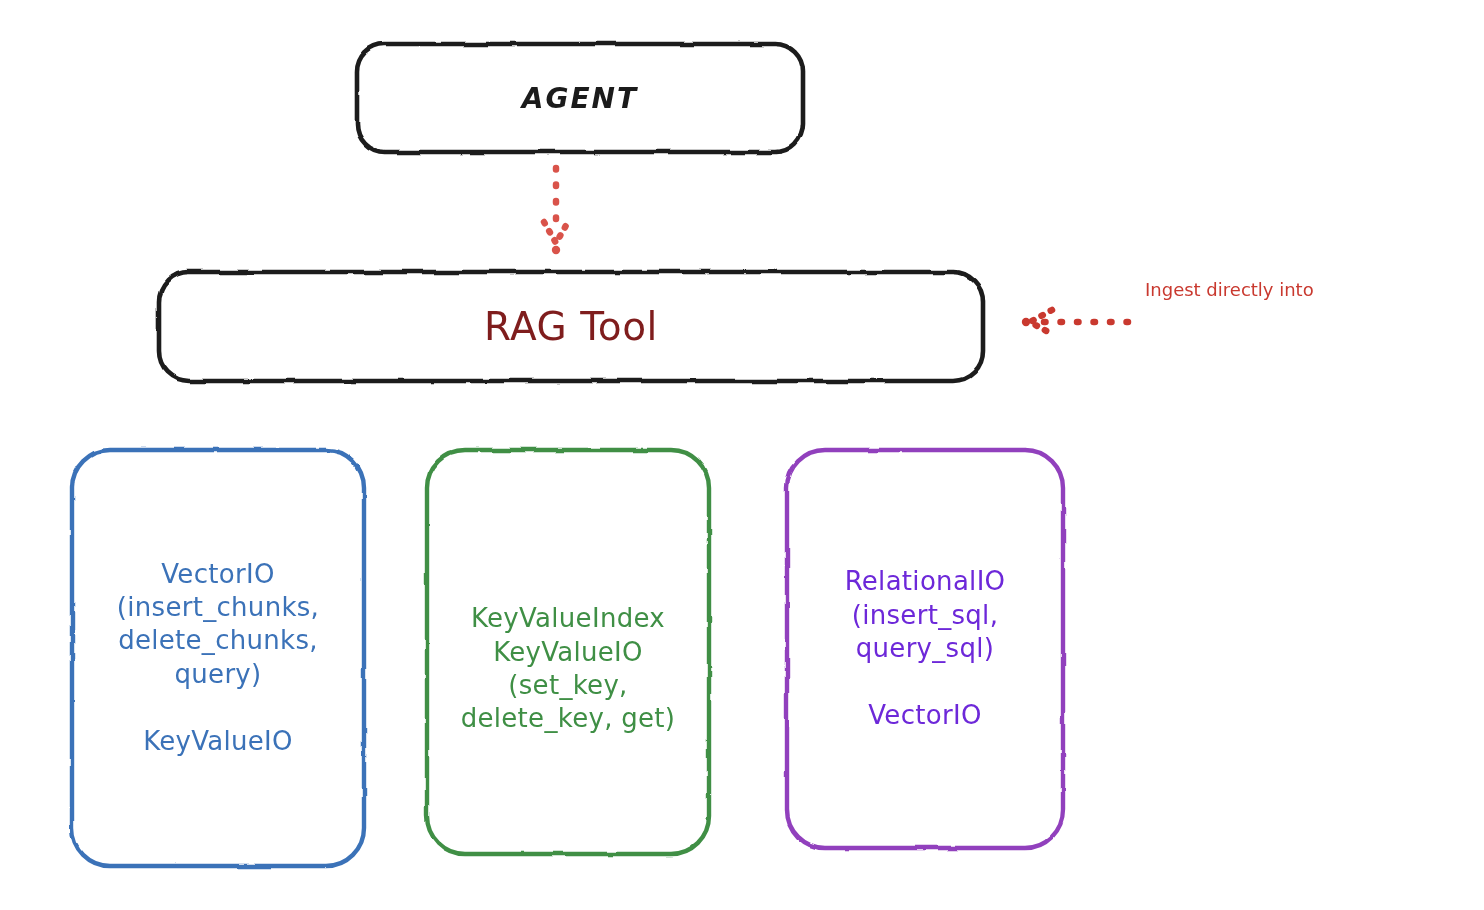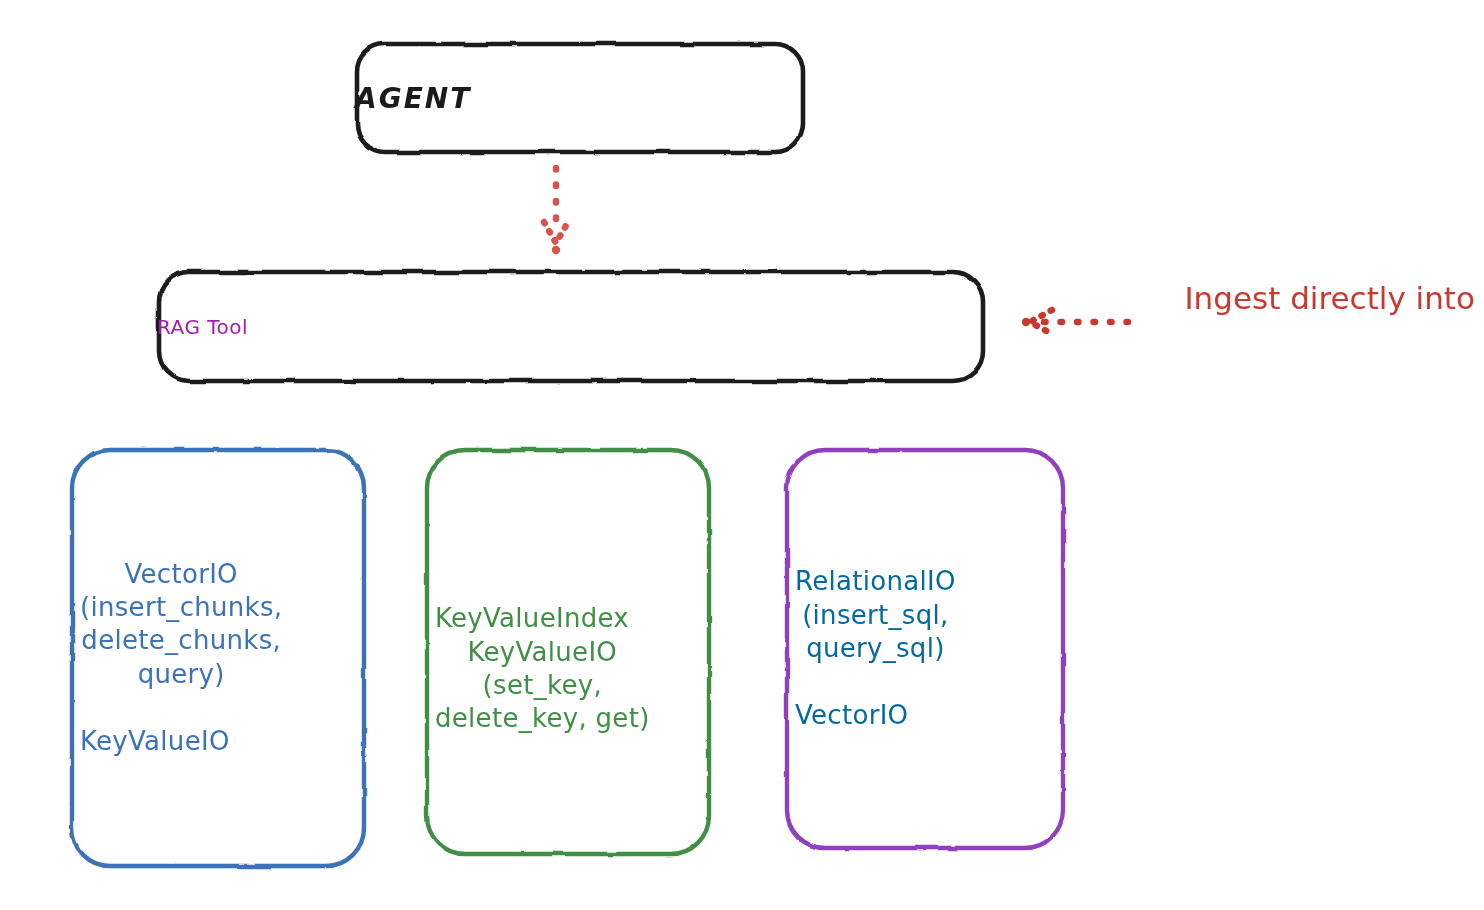--- a/index.html
+++ b/index.html
@@ -20,21 +20,21 @@
     inset: 0;
     width: 1484px;
     height: 910px;
   }
 
   .node {
     position: absolute;
     box-sizing: border-box;
     display: flex;
     flex-direction: column;
-    align-items: flex-start;
+    align-items: center;
     justify-content: center;
     text-align: center;
     background: transparent;
     z-index: 2;
   }
 
   
   #agent-node {
     left: 355px;
     top: 42px;
@@ -52,22 +52,22 @@
 
   
   #rag-node {
     left: 157px;
     top: 270px;
     width: 828px;
     height: 113px;
   }
   #rag-label {
     font-family: "DejaVu Sans", sans-serif;
-    font-size: 20px;
-    color: #a21caf;
+    font-size: 39px;
+    color: #7f1d1d;
     letter-spacing: 0.5px;
   }
 
   
   .card {
     padding: 8px 10px;
   }
   .card .line {
     line-height: 1.28;
     letter-spacing: 0.3px;
@@ -93,34 +93,34 @@
     top: 448px;
     width: 286px;
     height: 408px;
     color: #3f8f45;
   }
   #relational-node {
     left: 785px;
     top: 448px;
     width: 280px;
     height: 402px;
-    color: #0369a1;
+    color: #6d28d9;
   }
 
   
   #annotation-text {
     position: absolute;
     left: 1145px;
     top: 278px;
     width: 330px;
     color: #c9392f;
     font-family: "DejaVu Sans", sans-serif;
-    font-size: 31px;
+    font-size: 18px;
     line-height: 1.34;
-    text-align: right;
+    text-align: left;
     z-index: 3;
   }
   #annotation-text .ann-line {
     display: block;
     white-space: pre;
   }
   #annotation-text .ann-line-2 {
     padding-left: 14px;
   }
 </style>

